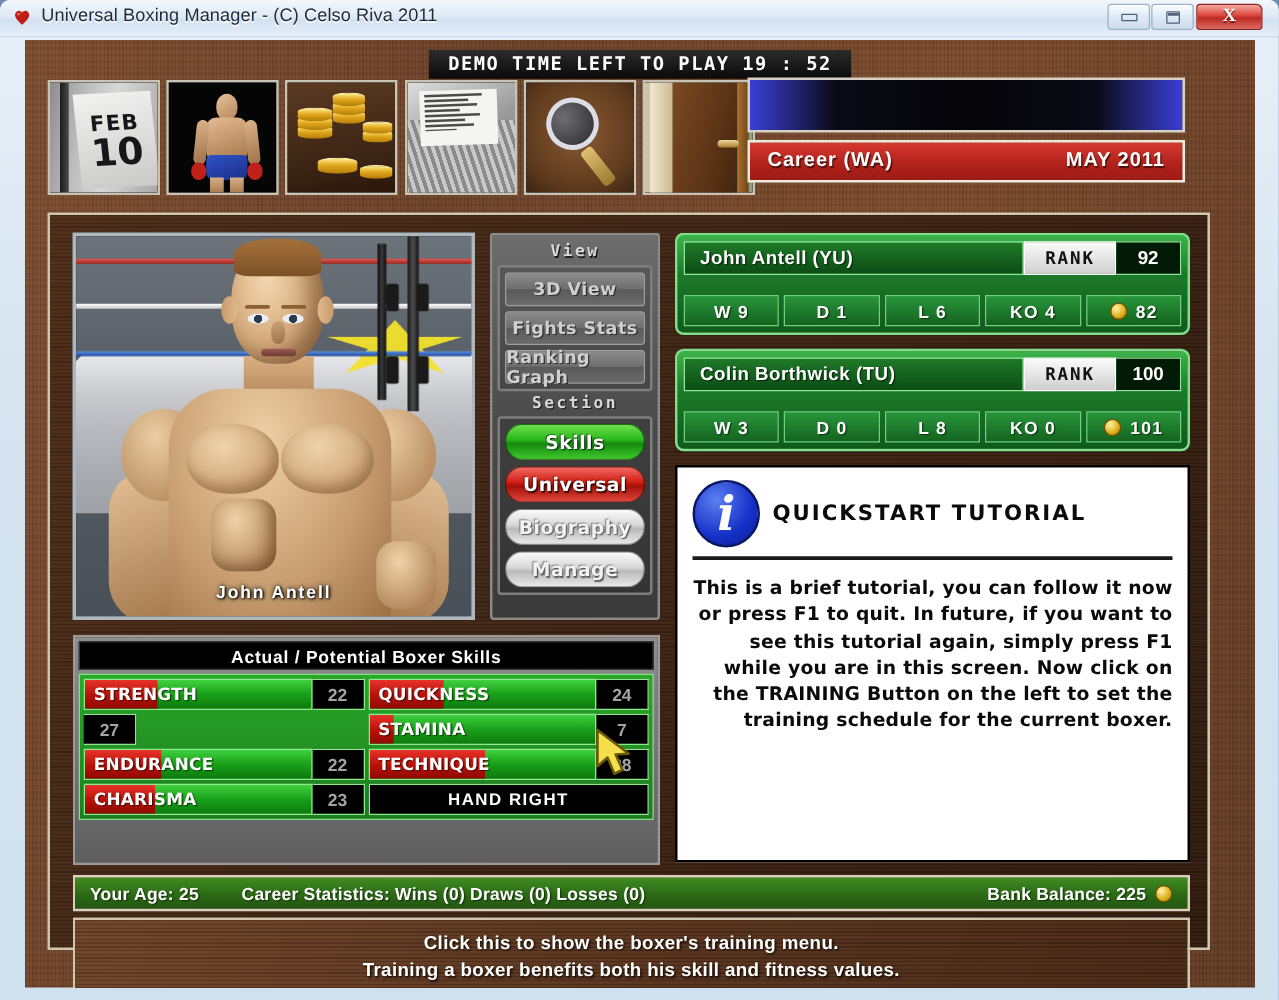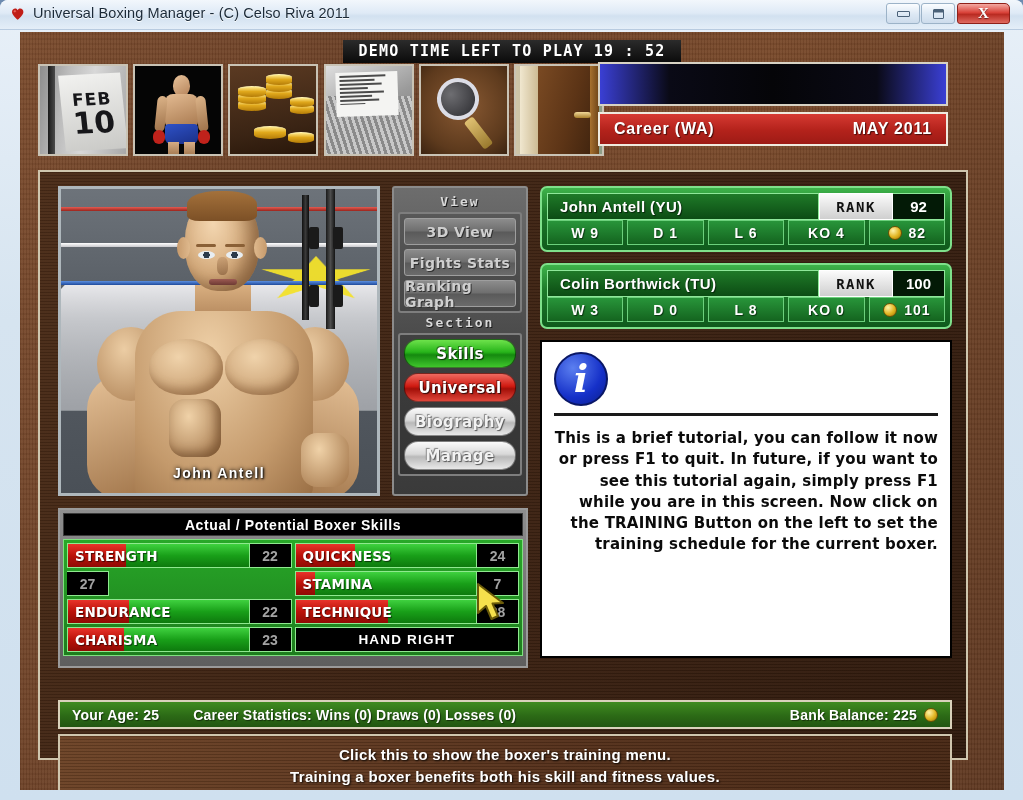--- a/index.html
+++ b/index.html
@@ -276,21 +276,21 @@
   .sbtn-green { background: linear-gradient(180deg,#6de24b,#27b41a 45%,#15890f 55%,#3fc62c); }
   .sbtn-red   { background: linear-gradient(180deg,#f06a60,#d01b12 45%,#a30f08 55%,#e0463a); }
   .sbtn-grey  { background: linear-gradient(180deg,#fafafa,#d8d8d8 45%,#b9b9b9 55%,#e8e8e8); color:#f2f2f2;
                 text-shadow: 1px 1px 1px #555, -1px -1px 1px #888; }
 
   
   #cursor { position:absolute; left:418px; top:396px; width:34px; height:42px; z-index:40; pointer-events:none; }
 
   
   #skills {
-    position:absolute; left:0; top:322px; width:470px; height:160px;
+    position:absolute; left:0; top:322px; width:470px; height:184px;
     background: linear-gradient(180deg,#8e8e8e,#5e5e5e);
     border:2px solid #9a9a9a; padding:3px;
   }
   #skills-title {
     height:23px; background:#000; color:#fff; font-size:14px; font-weight:bold;
     display:flex;align-items:center;justify-content:center;letter-spacing:.6px;
     border:1px solid #3a3a3a;
   }
   #skills-grid {
     margin-top:3px; background: linear-gradient(180deg,#28a828,#1d7d1d);
@@ -342,21 +342,21 @@
     width:74px; background: linear-gradient(180deg,#fbfbfb,#cfcfcf);
     border:1px solid #ffffff; display:flex;align-items:center;justify-content:center;
     color:#111; font-size:14px; font-weight:bold; letter-spacing:1.5px;
     font-family:"DejaVu Sans Mono", monospace;
   }
   .rank-val {
     width:52px; background:#031a06; border:1px solid #8fe89a; border-left:none;
     display:flex;align-items:center;justify-content:center;
     color:#fff; font-size:15px; font-weight:bold;
   }
-  .opp-stats { display:flex; gap:4px; margin-top:0; height:25px; }
+  .opp-stats { display:flex; gap:4px; margin-top:16px; height:25px; }
   .stat {
     flex:1; background: linear-gradient(180deg,#28953a,#14641f);
     border:1px solid #6cd07c; display:flex;align-items:center;justify-content:center;
     color:#fff; font-size:14px; font-weight:bold; letter-spacing:1px;
     text-shadow:1px 1px 1px rgba(0,0,0,.55);
   }
   .stat-coin { gap:7px; }
   .coin-ico {
     width:14px;height:14px;border-radius:50%;
     background: radial-gradient(circle at 34% 30%,#fff3a8,#e0b420 55%,#9c7406);
@@ -686,20 +686,21 @@
             <div class="stat stat-coin">
               <span class="coin-ico"></span>
               <span>101</span>
             </div>
           </div>
         </div>
 
         <div id="tutorial">
           <div id="tut-head">
             <div id="tut-icon">i</div>
+            <div id="tut-title">QUICKSTART  TUTORIAL</div>
           </div>
           <div id="tut-body">This is a brief tutorial, you can follow it now or press F1 to quit. In future, if you want to see this tutorial again, simply press F1 while you are in this screen. Now click on the TRAINING Button on the left to set the training schedule for the current boxer.</div>
         </div>
       </div>
 
       <div id="statusbar">
         <span id="sb-left">Your  Age:  25</span>
         <span id="sb-mid">Career  Statistics:  Wins  (0)  Draws  (0)  Losses  (0)</span>
         <span id="sb-right">
           <span>Bank  Balance:  225</span>

